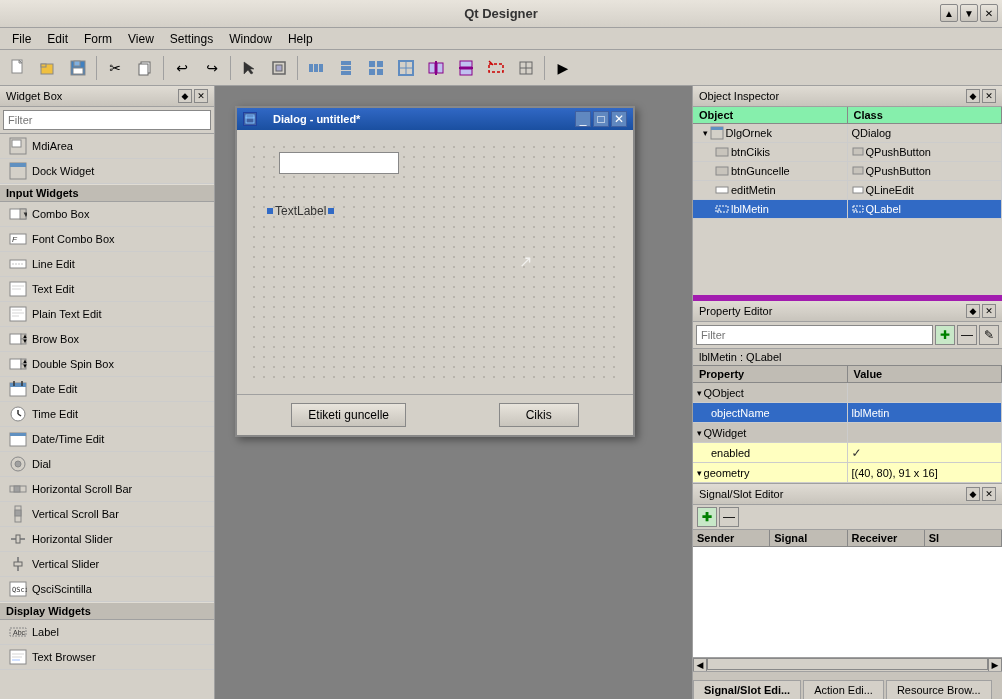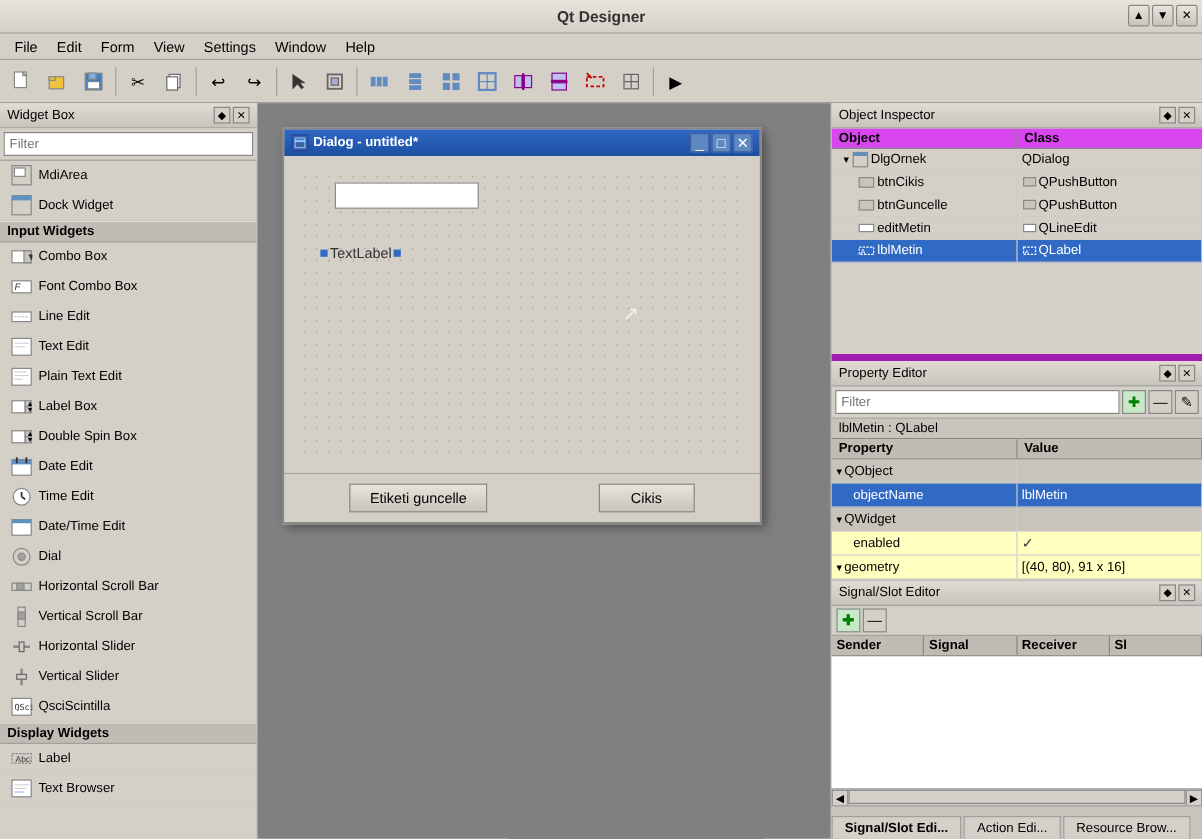--- a/index.html
+++ b/index.html
@@ -43,21 +43,21 @@
     .canvas-area { flex: 1; background: #808080; position: relative; overflow: hidden; }
 
     
     .right-panels { width: 310px; display: flex; flex-direction: column; border-left: 1px solid #a0a0a0; }
     .object-inspector { height: 220px; background: #d4d0c8; border-bottom: 6px solid #a21caf; display: flex; flex-direction: column; }
     .property-editor { flex: 1; background: #d4d0c8; border-bottom: 1px solid #a0a0a0; display: flex; flex-direction: column; }
     .signal-slot-editor { height: 220px; background: #d4d0c8; display: flex; flex-direction: column; }
 
     
     .oi-table { flex: 1; overflow: auto; }
-    .oi-header { display: flex; background: #d946ef; border-bottom: 1px solid #888; }
+    .oi-header { display: flex; background: #86efac; border-bottom: 1px solid #888; }
     .oi-header-cell { padding: 2px 6px; font-size: 11px; font-weight: bold; border-right: 1px solid #888; flex: 1; }
     .oi-row { display: flex; border-bottom: 1px solid #ccc; }
     .oi-row.selected { background: #316ac5; color: white; }
     .oi-cell { padding: 2px 4px; font-size: 11px; flex: 1; border-right: 1px solid #ccc; overflow: hidden; display: flex; align-items: center; gap: 2px; }
 
     
     .pe-filter { padding: 3px; display: flex; gap: 2px; border-bottom: 1px solid #a0a0a0; }
     .pe-filter-input { flex: 1; height: 20px; border: 1px solid #888; background: white; padding: 2px 4px; font-size: 11px; }
     .pe-title { padding: 2px 6px; font-size: 11px; font-weight: normal; background: #c8c4bc; border-bottom: 1px solid #888; }
     .pe-table { flex: 1; overflow: auto; }
@@ -315,21 +315,21 @@
       <div class="widget-item">
         <div class="widget-icon">
           <svg width="18" height="18">
               <rect x="1" y="4" width="11" height="10" fill="white" stroke="#888" stroke-width="1"></rect>
               <rect x="12" y="4" width="5" height="5" fill="#c8c4bc" stroke="#888" stroke-width="1"></rect>
               <rect x="12" y="9" width="5" height="5" fill="#c8c4bc" stroke="#888" stroke-width="1"></rect>
               <text x="13" y="8" font-size="6">▲</text>
               <text x="13" y="13" font-size="6">▼</text>
             </svg>
         </div>
-        <span class="widget-label">Label Box</span>
+        <span class="widget-label">Brow Box</span>
       </div>
       <div class="widget-item">
         <div class="widget-icon">
           <svg width="18" height="18">
               <rect x="1" y="4" width="11" height="10" fill="white" stroke="#888" stroke-width="1"></rect>
               <rect x="12" y="4" width="5" height="5" fill="#c8c4bc" stroke="#888" stroke-width="1"></rect>
               <rect x="12" y="9" width="5" height="5" fill="#c8c4bc" stroke="#888" stroke-width="1"></rect>
               <text x="13" y="8" font-size="6">▲</text>
               <text x="13" y="13" font-size="6">▼</text>
             </svg>
@@ -441,21 +441,21 @@
         </div>
         <span class="widget-label">Text Browser</span>
       </div>
     </div>
   </div>
 
   <div class="canvas-area">
 
     <div class="dialog-window">
       <div class="dialog-title">
-        <div style="display:flex;align-items:center;gap:4px;">
+        <div style="display:flex;align-items:center;gap:16px;">
           <div style="width:14px;height:14px;background:#4060a0;border:1px solid #2040a0;display:flex;align-items:center;justify-content:center;">
             <svg width="10" height="10">
                 <rect x="1" y="3" width="8" height="6" fill="none" stroke="#80c0ff" stroke-width="1"></rect>
                 <rect x="1" y="1" width="8" height="3" fill="none" stroke="#80c0ff" stroke-width="1"></rect>
               </svg>
           </div>
           <span class="dialog-title-text">Dialog - untitled*</span>
         </div>
         <div style="display:flex;gap:2px;">
           <div class="dialog-ctrl-btn">_</div>

